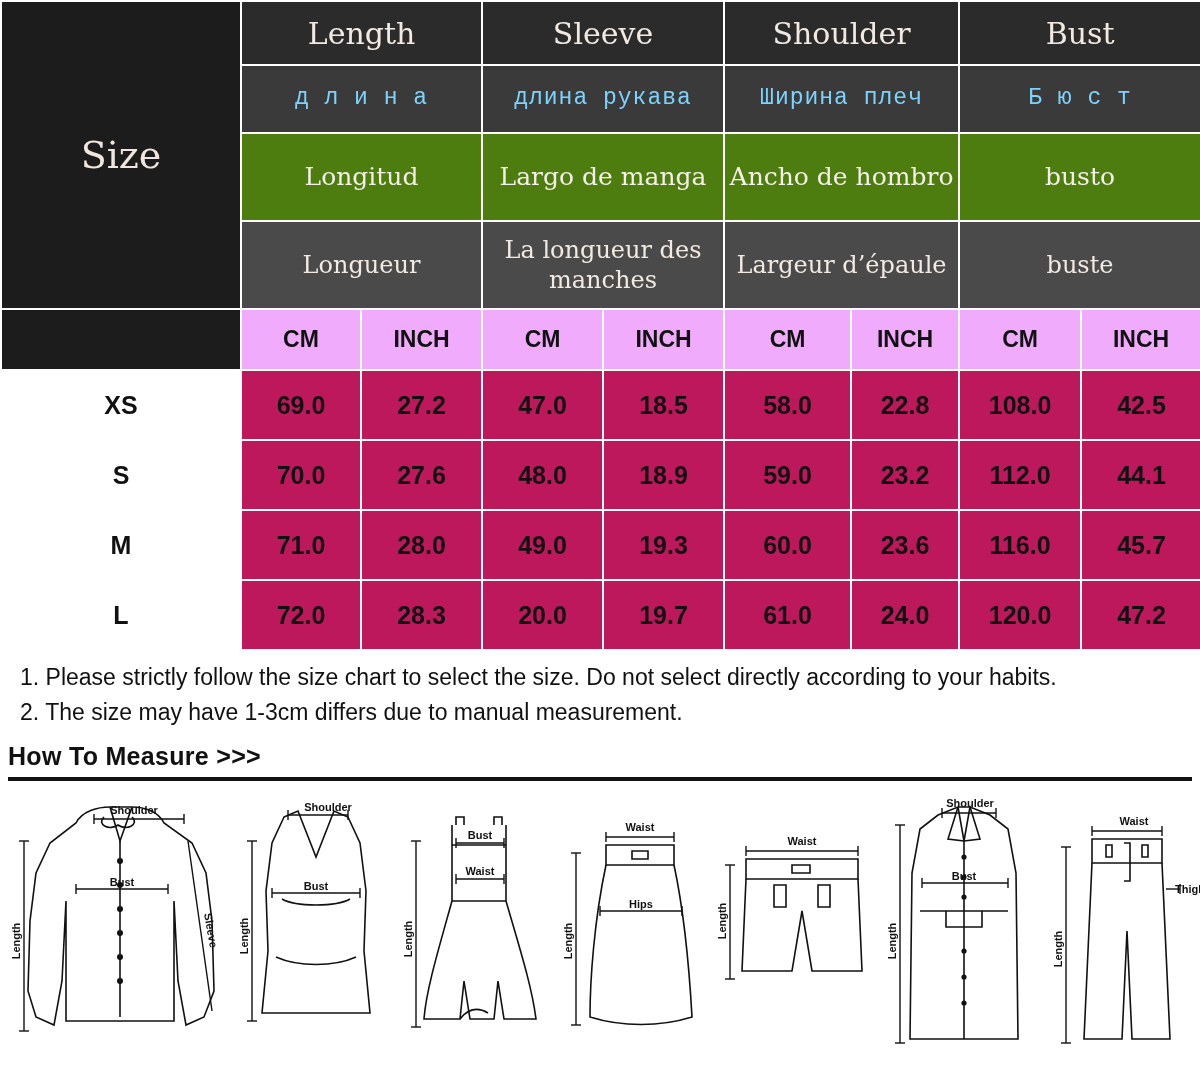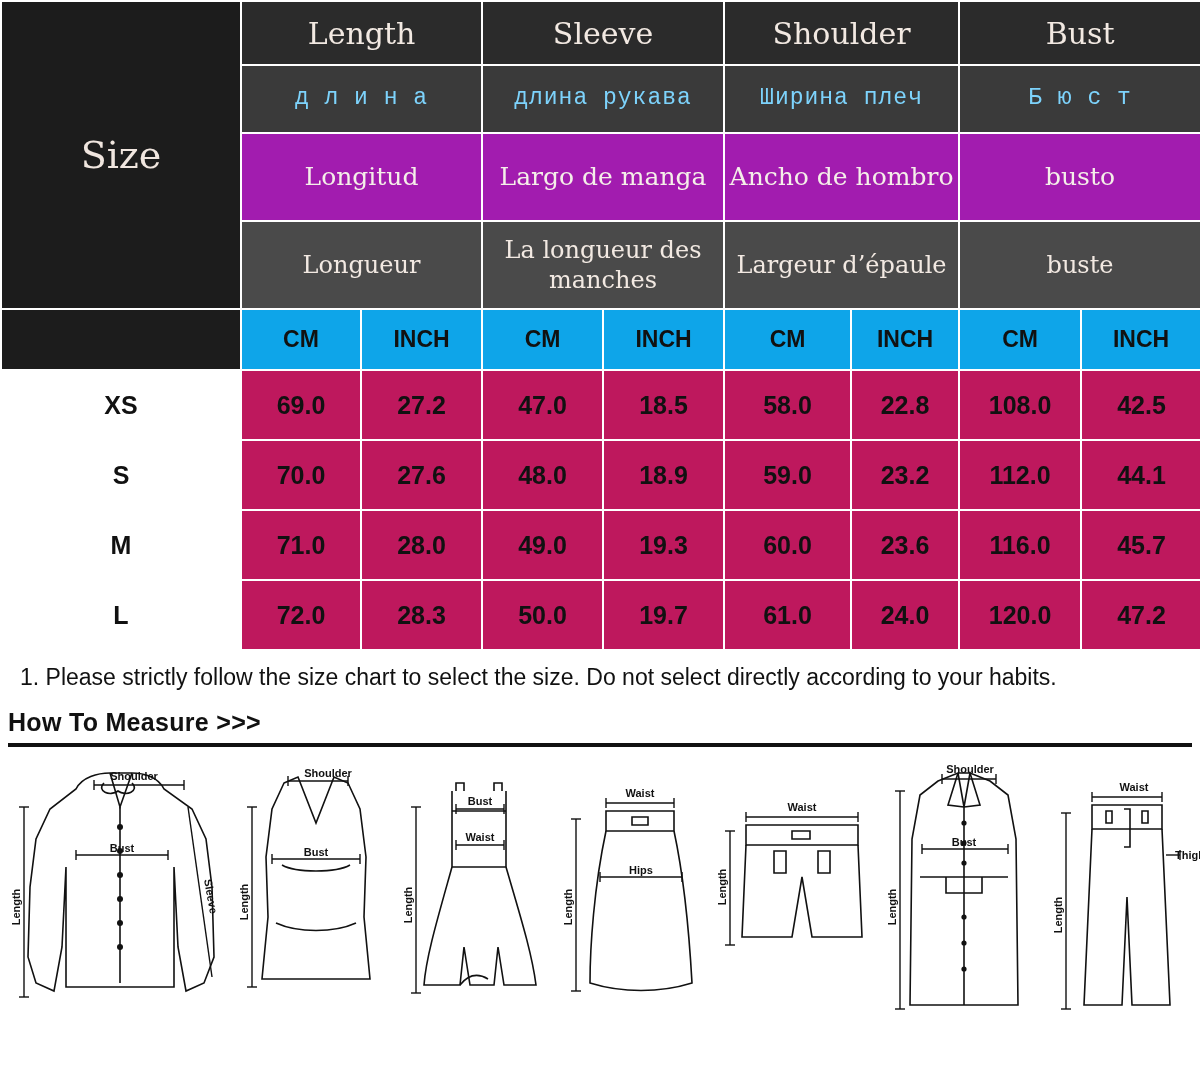--- a/index.html
+++ b/index.html
@@ -42,21 +42,21 @@
   .hdr-ru {
     background: #3a3a3a;
     color: #7dd3fc;
     font-family: Liberation Mono, monospace;
     font-size: 23px;
     letter-spacing: 1px;
     height: 62px;
     line-height: 1.2;
   }
   .hdr-es {
-    background: #a21caf;
+    background: #4d7c0f;
     color: #f5efe9;
     font-family: "DejaVu Serif", serif;
     font-size: 25px;
     height: 82px;
     line-height: 1.2;
   }
   .hdr-fr {
     background: #4a4a4a;
     color: #f2e9e2;
     font-family: "DejaVu Serif", serif;
@@ -65,21 +65,21 @@
     line-height: 1.25;
   }
   .size-cell {
     background: #1c1c1c;
     color: #f0e6df;
     font-family: "DejaVu Serif", serif;
     font-size: 38px;
     vertical-align: middle;
   }
   .unit {
-    background: #0ea5e9;
+    background: #f0abfc;
     color: #111;
     font-weight: bold;
     font-size: 23px;
     height: 55px;
     border: 2px solid #ffffff;
   }
   .row-label {
     background: #ffffff;
     color: #111;
     font-weight: bold;
@@ -214,32 +214,33 @@
         <td class="val">19.3</td>
         <td class="val">60.0</td>
         <td class="val">23.6</td>
         <td class="val">116.0</td>
         <td class="val">45.7</td>
       </tr>
       <tr class="data-row">
         <td class="row-label">L</td>
         <td class="val">72.0</td>
         <td class="val">28.3</td>
-        <td class="val">50.0</td>
+        <td class="val">20.0</td>
         <td class="val">19.7</td>
         <td class="val">61.0</td>
         <td class="val">24.0</td>
         <td class="val">120.0</td>
         <td class="val">47.2</td>
       </tr>
     </tbody>
   </table>
 
   <div class="notes">
     <p>1. Please strictly follow the size chart to select the size. Do not select directly according to your habits.</p>
+    <p>2. The size may have 1-3cm differs due to manual measurement.</p>
   </div>
 
   <div class="htm-wrap">
     <div class="htm-title">How To Measure &gt;&gt;&gt;</div>
     <div class="htm-rule"></div>
   </div>
 
   <div class="figures">
 
     <div class="fig" style="left:6px;">

